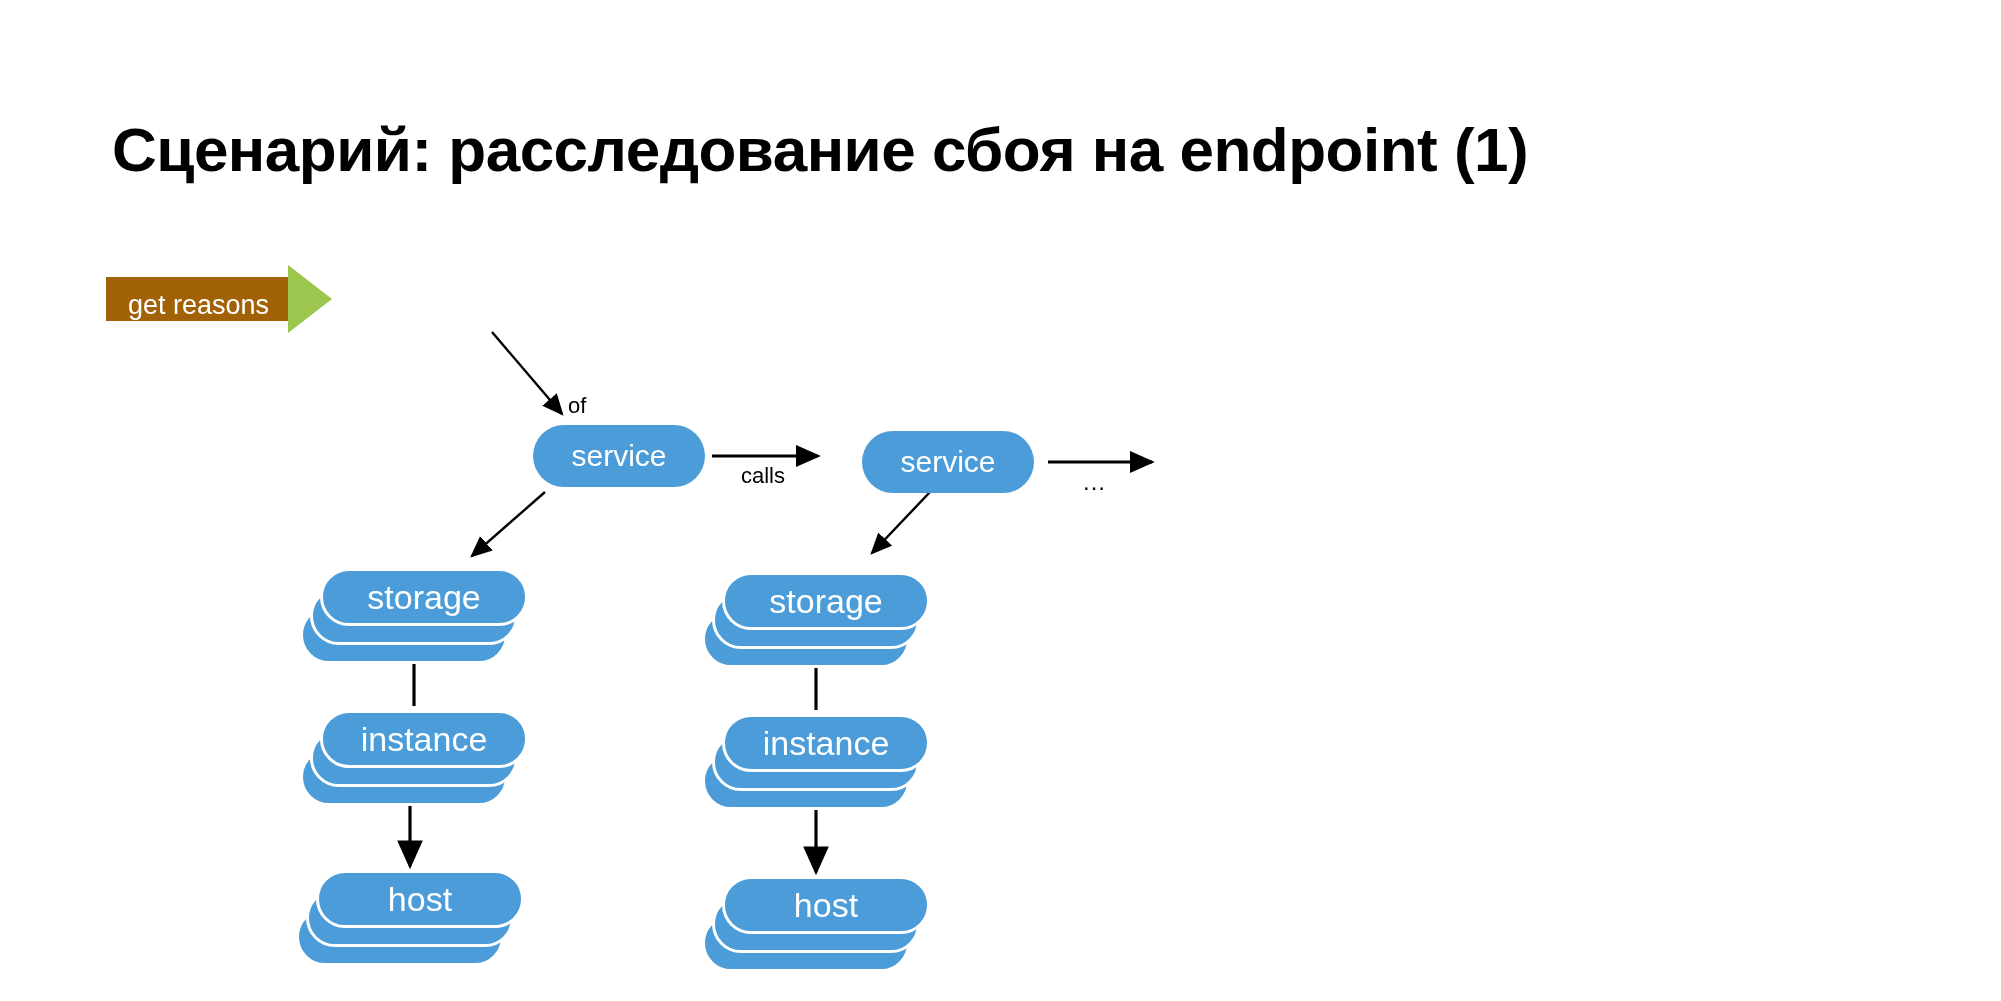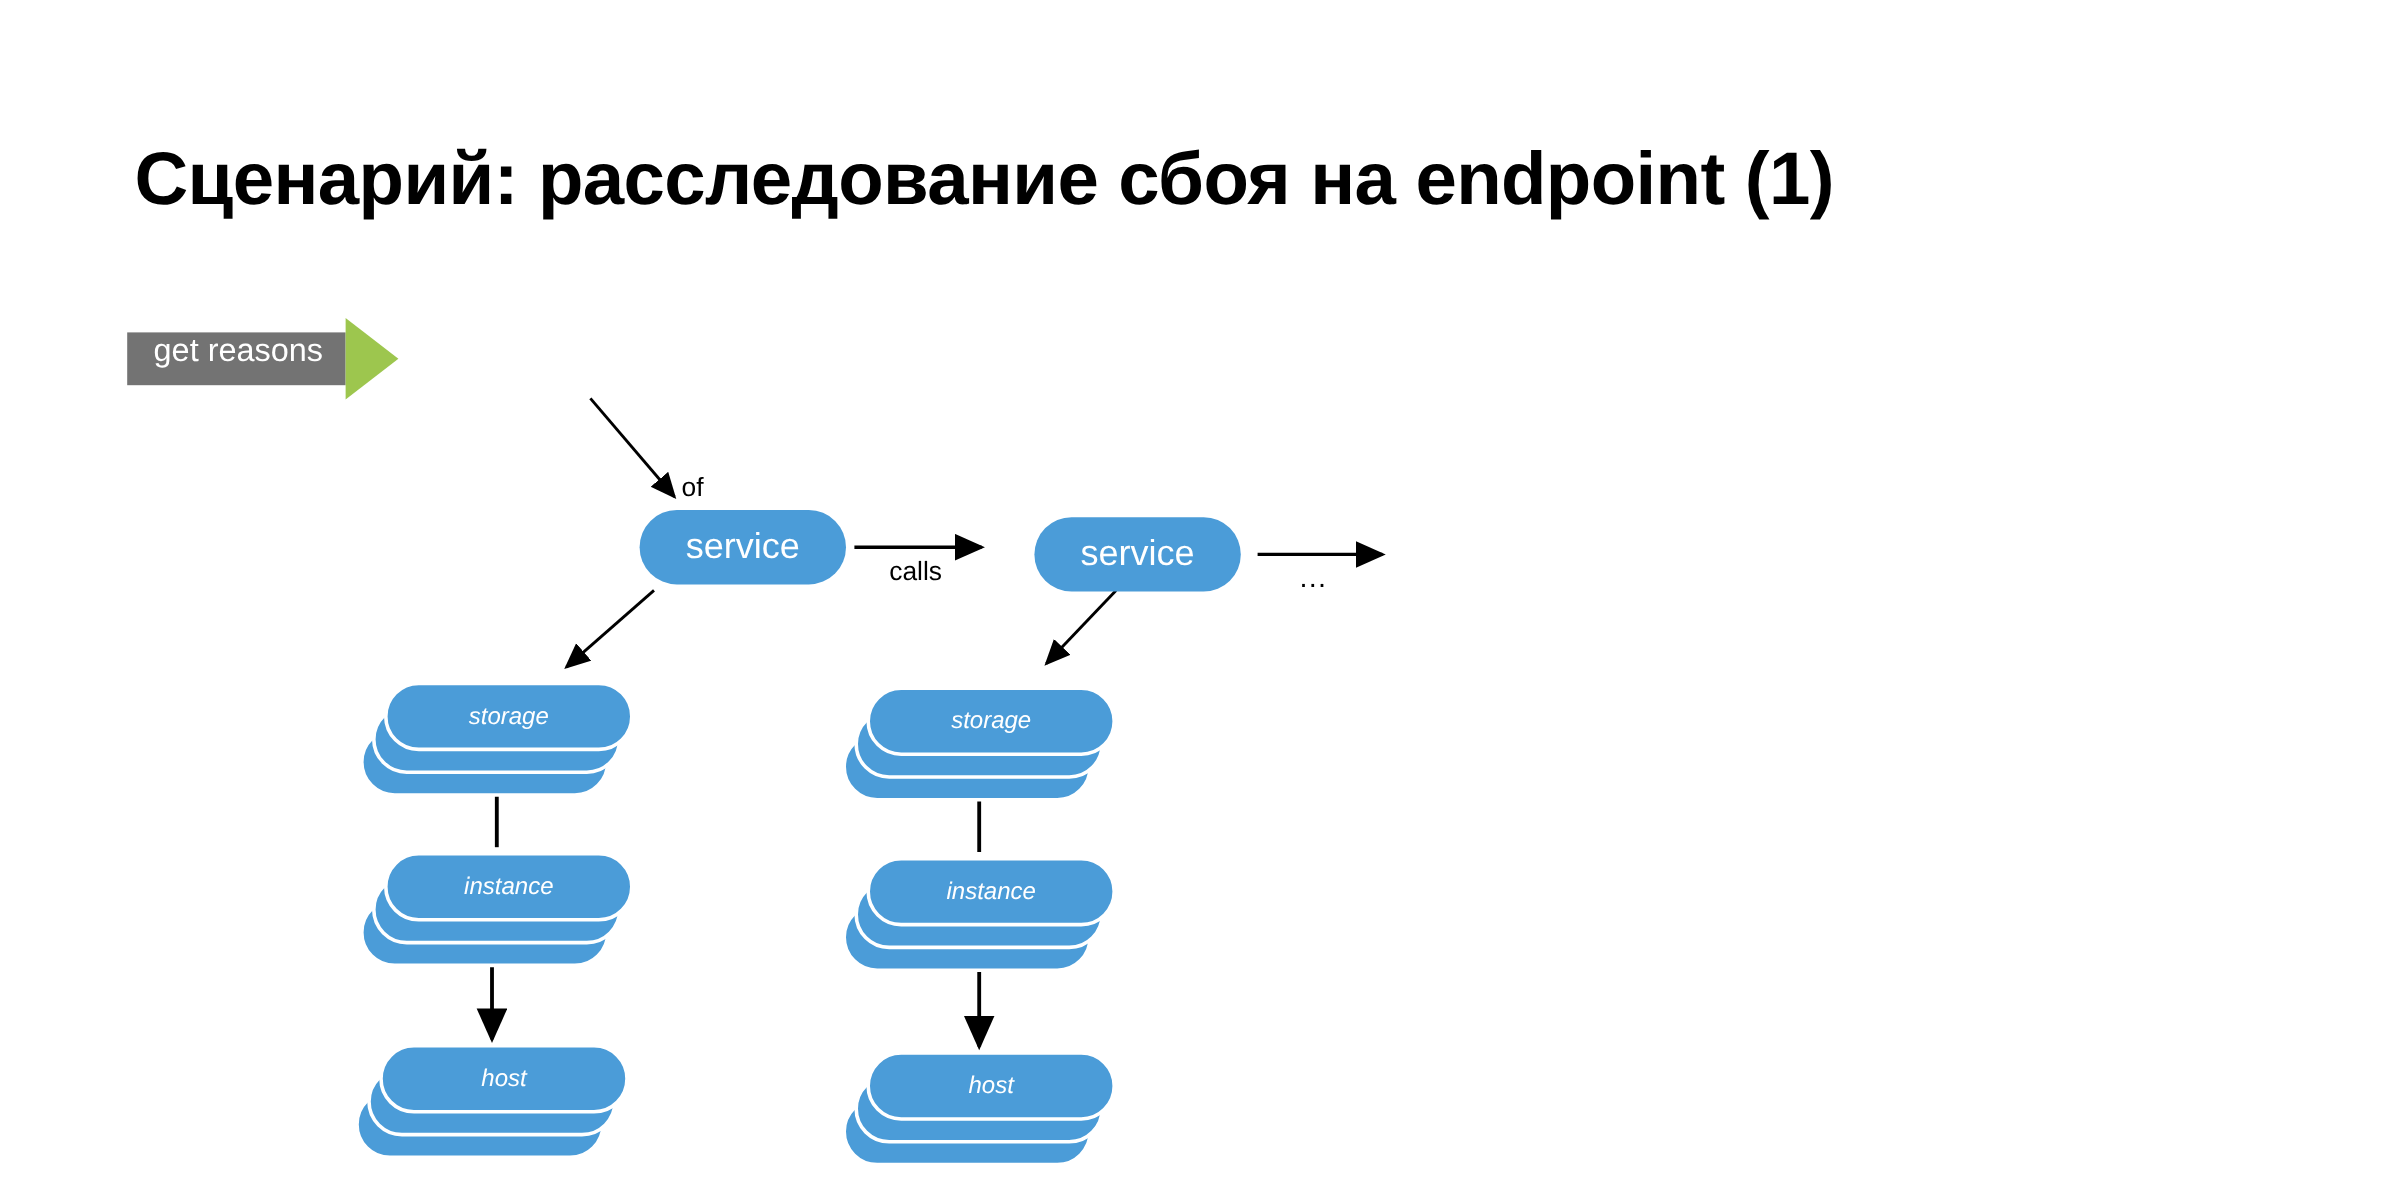--- a/index.html
+++ b/index.html
@@ -64,33 +64,32 @@
     box-sizing: border-box;
   }
   .stack .sheet.s3 { left: 0px;  top: 38px; }
   .stack .sheet.s2 { left: 10px; top: 19px; }
   .stack .sheet.s1 { left: 20px; top: 0px;  }
   .stack .sheet.s1 {
     display: flex;
     align-items: center;
     justify-content: center;
     color: #ffffff;
-    font-size: 20px;
-    font-style: italic;
+    font-size: 34px;
   }
   
   .green-arrow {
     position: absolute;
     display: flex;
     align-items: center;
   }
   .green-arrow .ga-body {
-    background: #737373;
-    display: flex;
-    align-items: flex-start;
+    background: #a16207;
+    display: flex;
+    align-items: flex-end;
     padding-left: 22px;
     box-sizing: border-box;
     height: 44px;
   }
   .green-arrow .ga-head {
     width: 0;
     height: 0;
     border-top: 34px solid transparent;
     border-bottom: 34px solid transparent;
     border-left: 44px solid #9dc64e;

